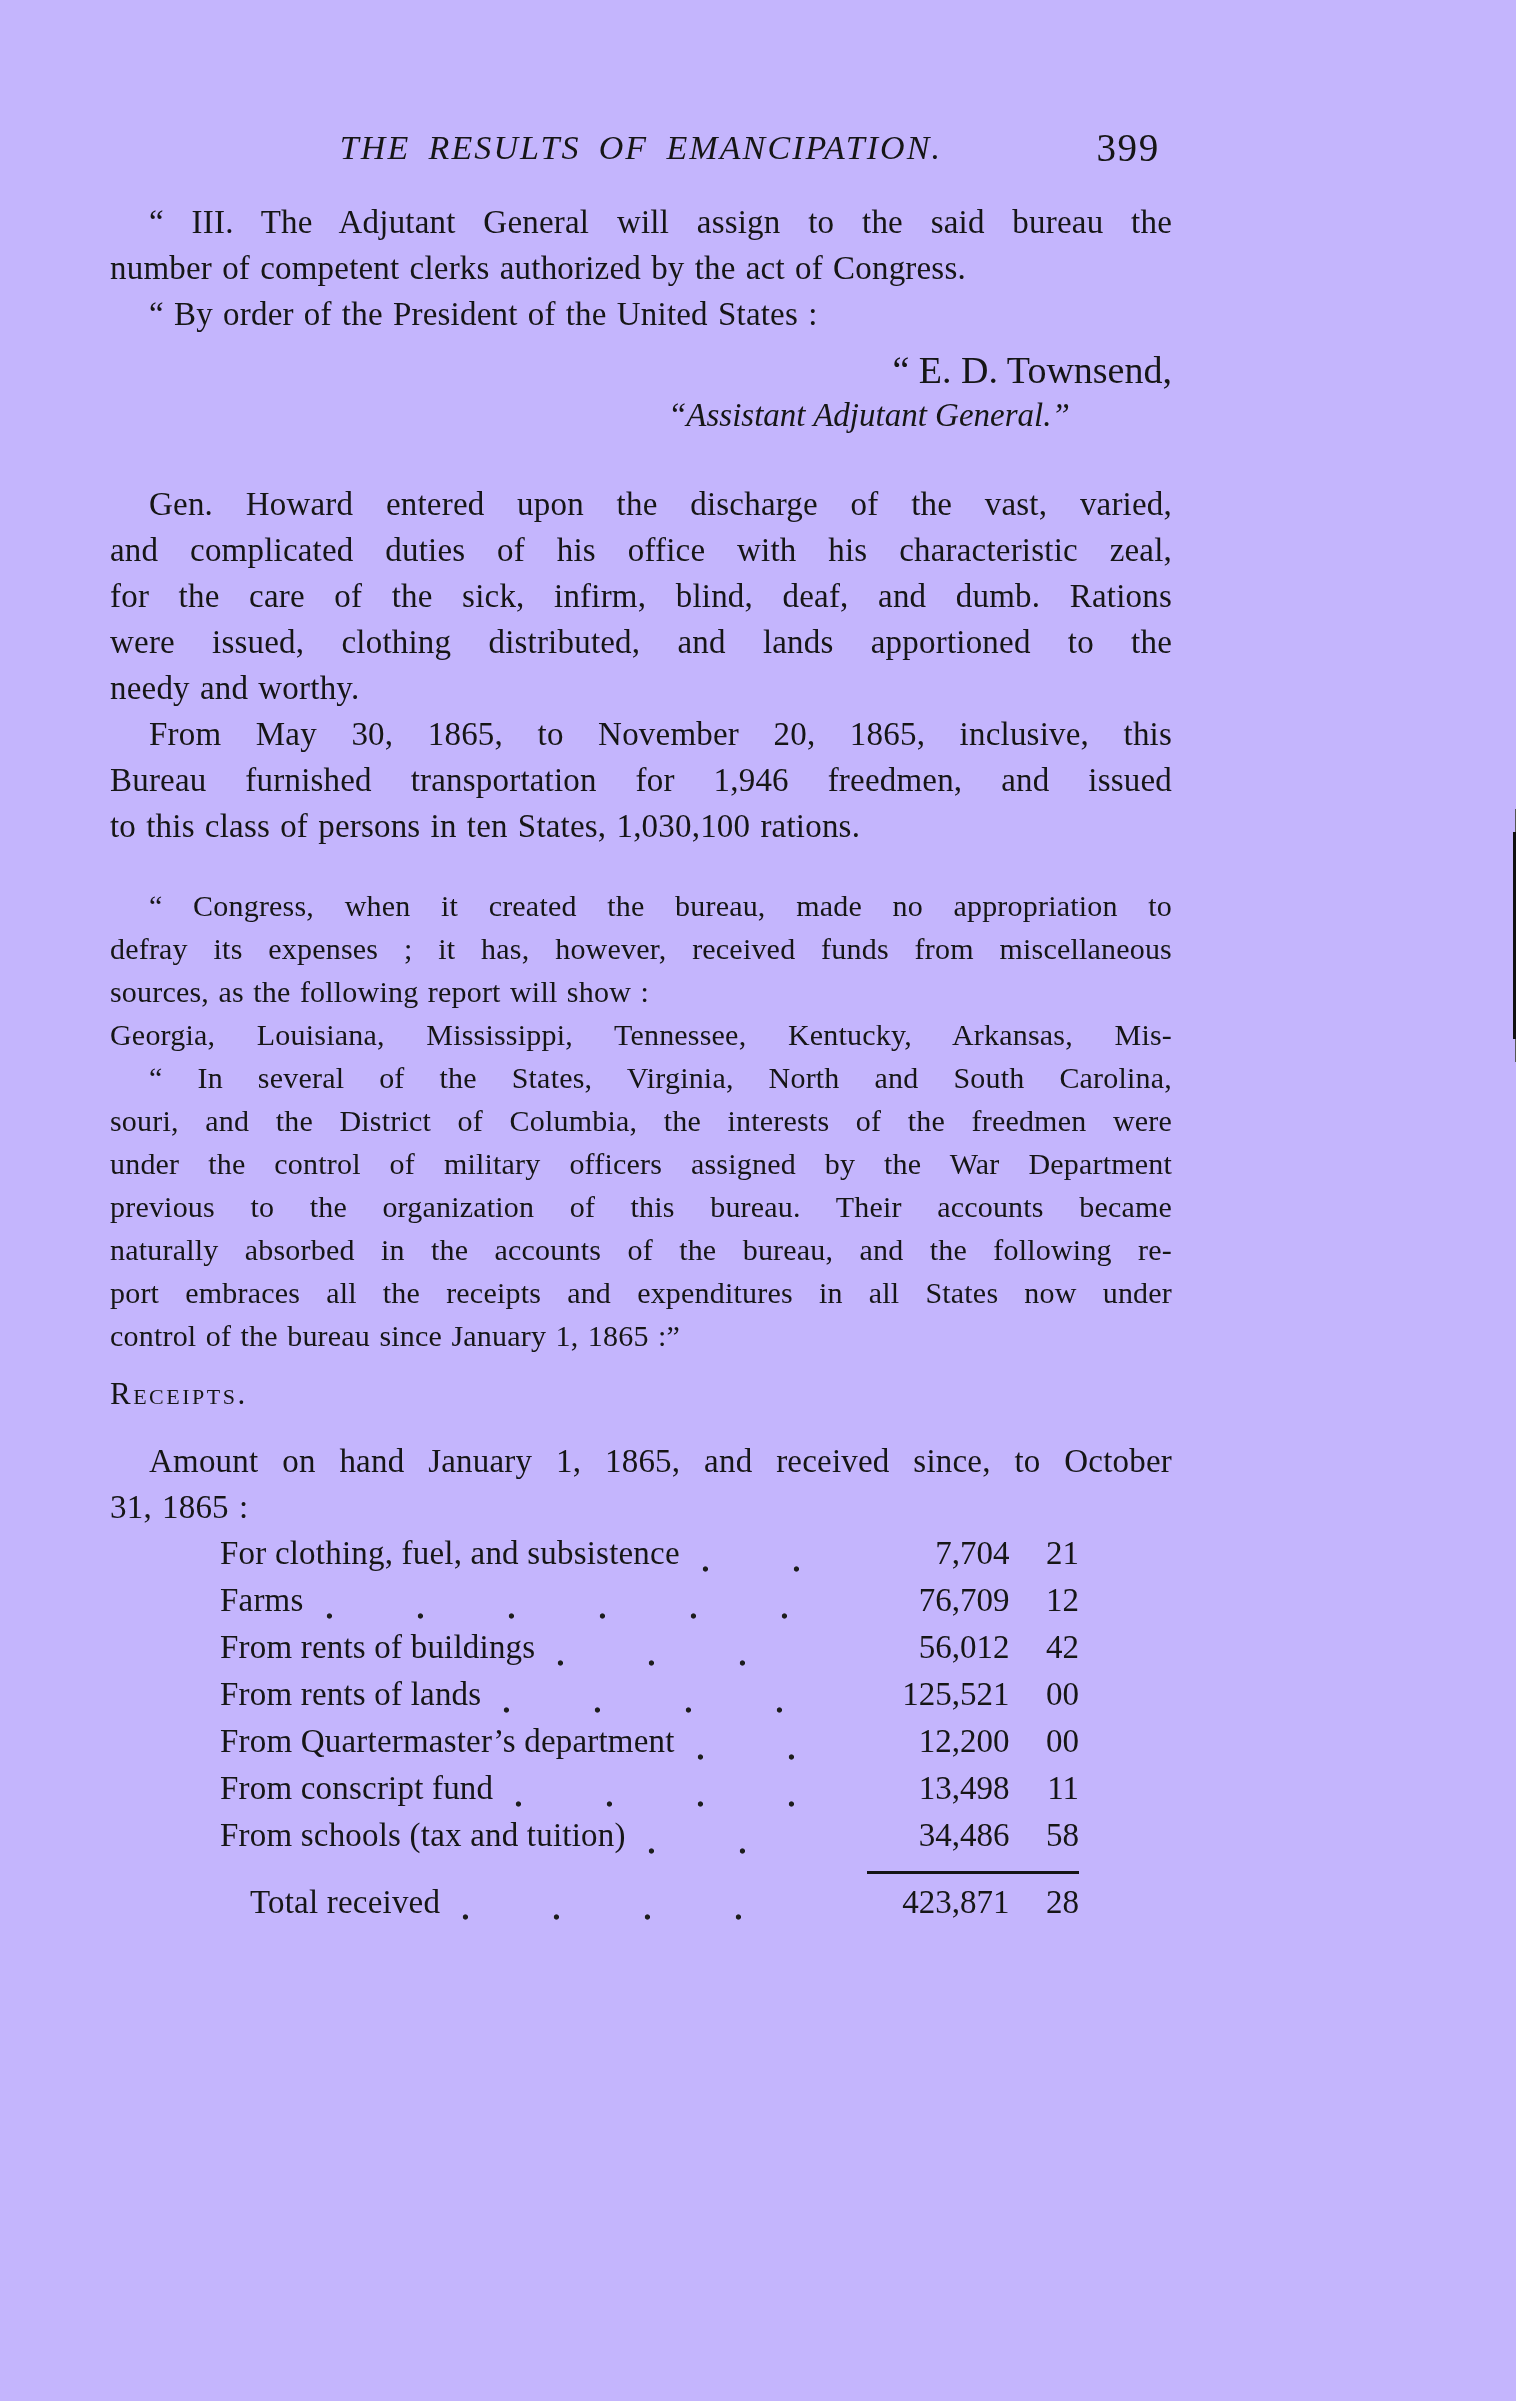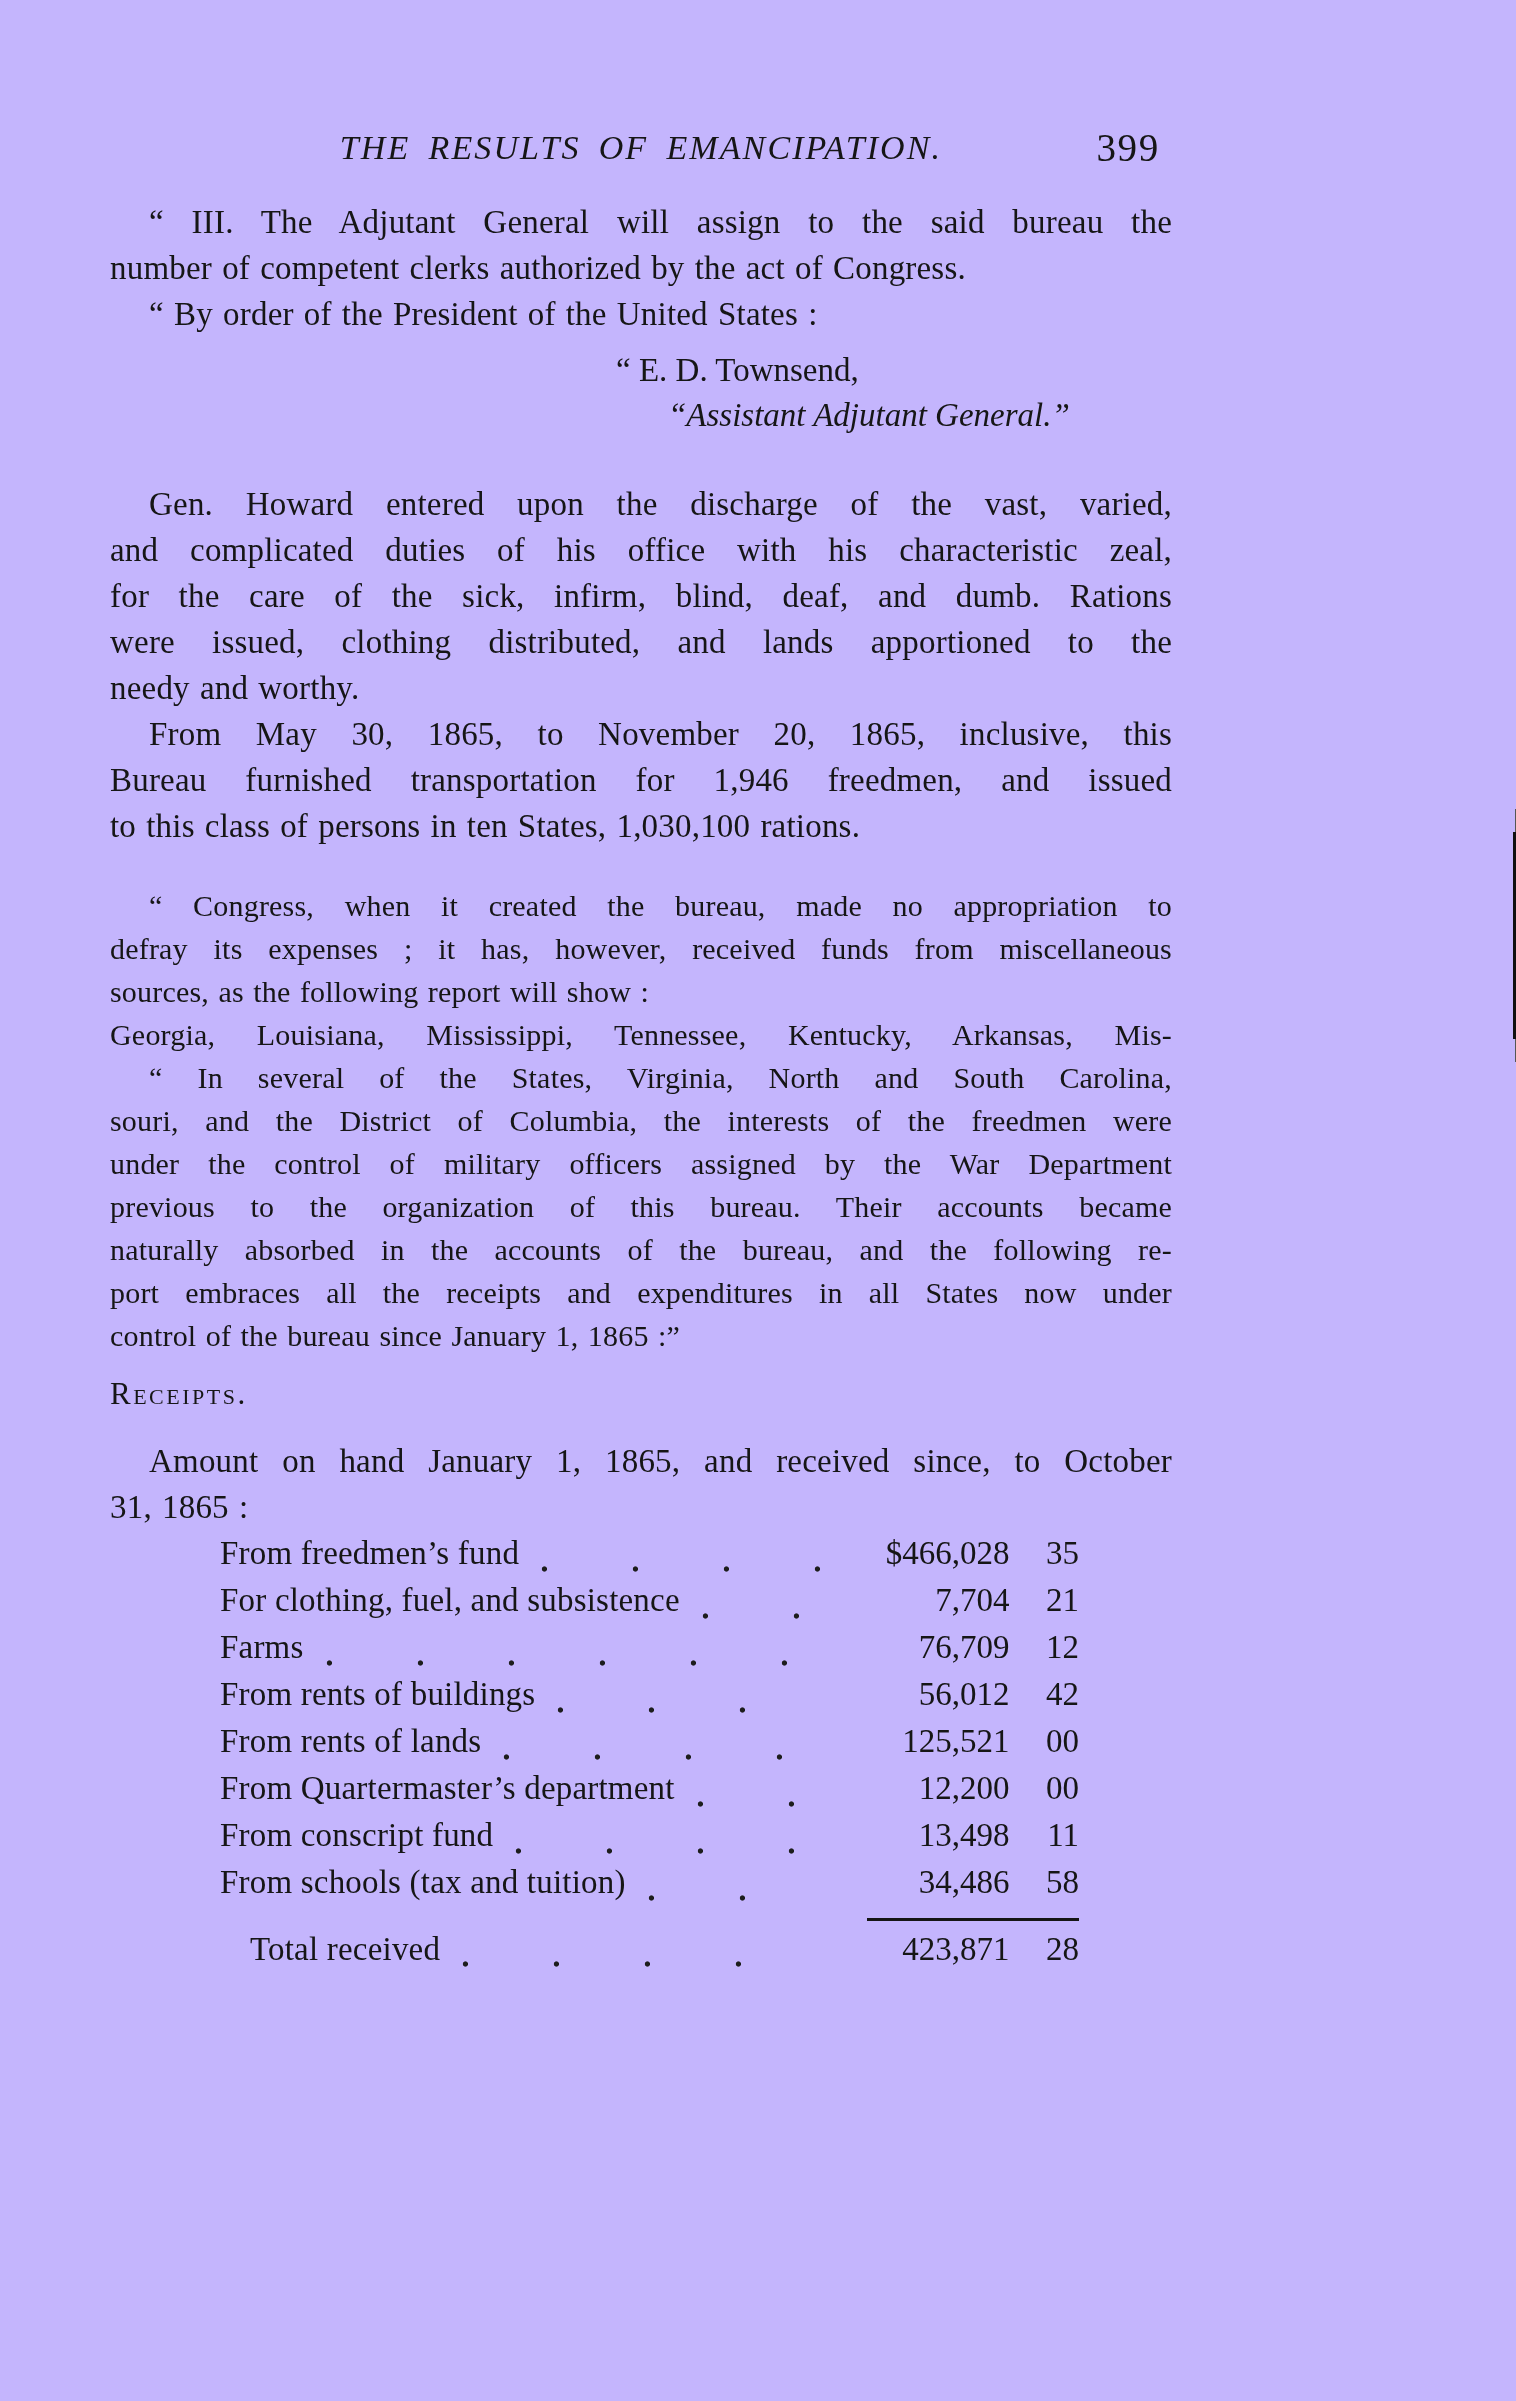--- a/index.html
+++ b/index.html
@@ -29,21 +29,21 @@
     font-size: 33px; line-height: 46px;
     text-align: justify; text-align-last: justify;
     word-spacing: 1.7px; letter-spacing: 0.2px;
     white-space: normal;
   }
   .line.last { text-align-last: left; }
   .line.indent { text-indent: 39px; }
   .extract .line { font-size: 30px; line-height: 43px; }
   
   .sig { margin-top: 10px; }
-  .sig-name { font-size: 33px; line-height: 46px; margin-left: 506px; }
+  .sig-name { font-size: 38px; line-height: 46px; margin-left: 506px; text-align: right; }
   .sig-title { font-size: 33px; line-height: 44px; font-style: italic; margin-left: 558px; }
   .mt-howard { margin-top: 44px; }
   .mt-extract { margin-top: 35px; }
   
   .receipts-head {
     margin-top: 17px; margin-bottom: 25px;
     text-align: left; font-variant: small-caps;
     font-size: 31px; letter-spacing: 2.5px; line-height: 39px;
   }
   .rtable { margin: 5px 93px 0 110px; }
@@ -121,26 +121,20 @@
 
   <div class="receipts-head">Receipts.</div>
 
   <div class="para">
     <div class="line indent">Amount on hand January 1, 1865, and received since, to October</div>
     <div class="line last">31, 1865 :</div>
   </div>
 
   <div class="rtable">
     <div class="row">
-      <span class="rlabel">From freedmen’s fund</span>
-      <span class="leader"></span>
-      <span class="rdollars">$466,028</span>
-      <span class="rcents">35</span>
-    </div>
-    <div class="row">
       <span class="rlabel">For clothing, fuel, and subsistence</span>
       <span class="leader"></span>
       <span class="rdollars">7,704</span>
       <span class="rcents">21</span>
     </div>
     <div class="row">
       <span class="rlabel">Farms</span>
       <span class="leader"></span>
       <span class="rdollars">76,709</span>
       <span class="rcents">12</span>

